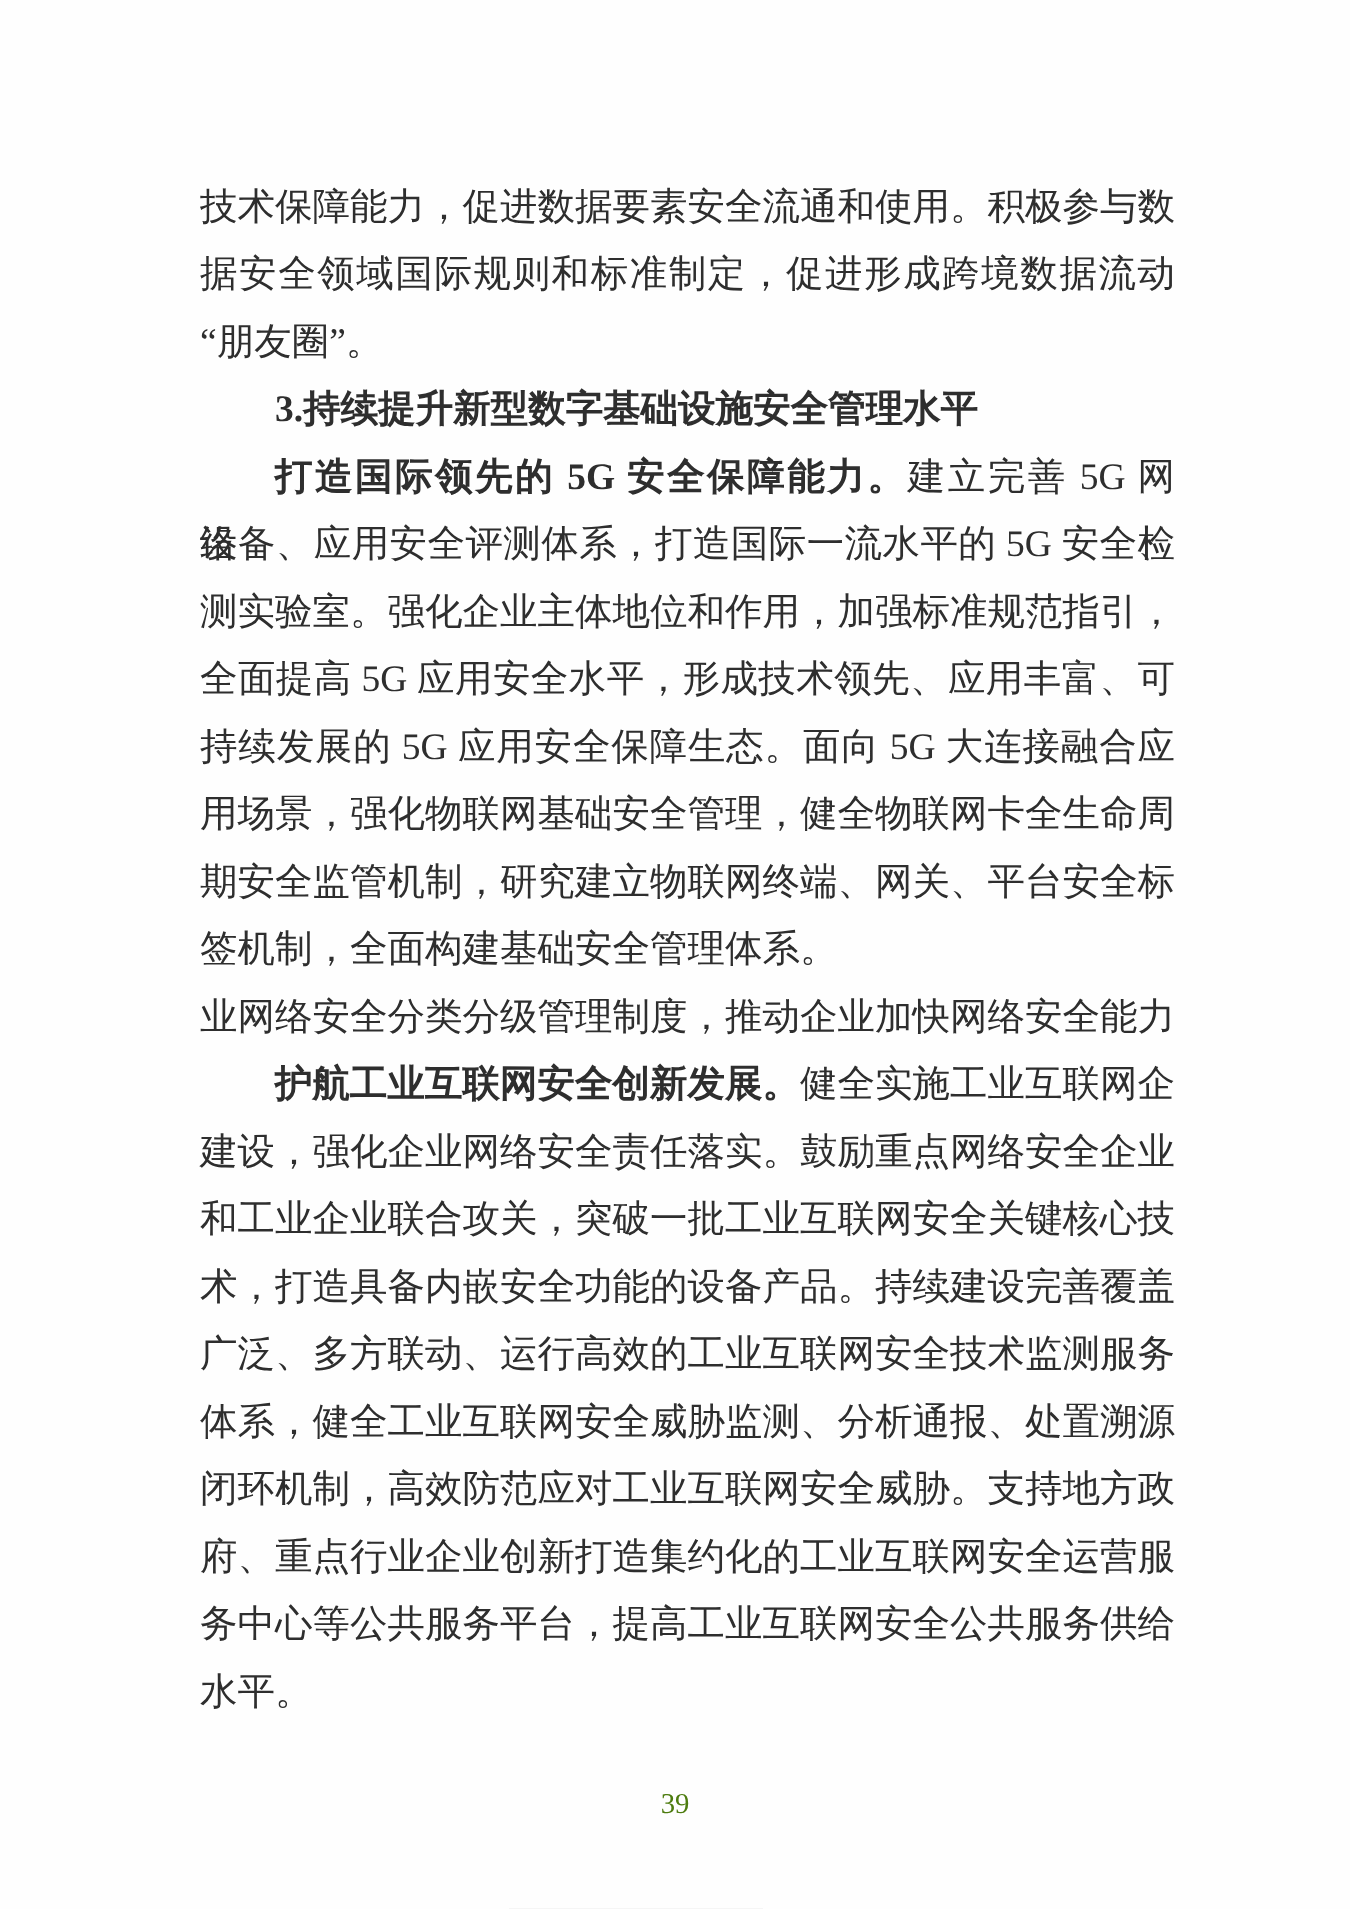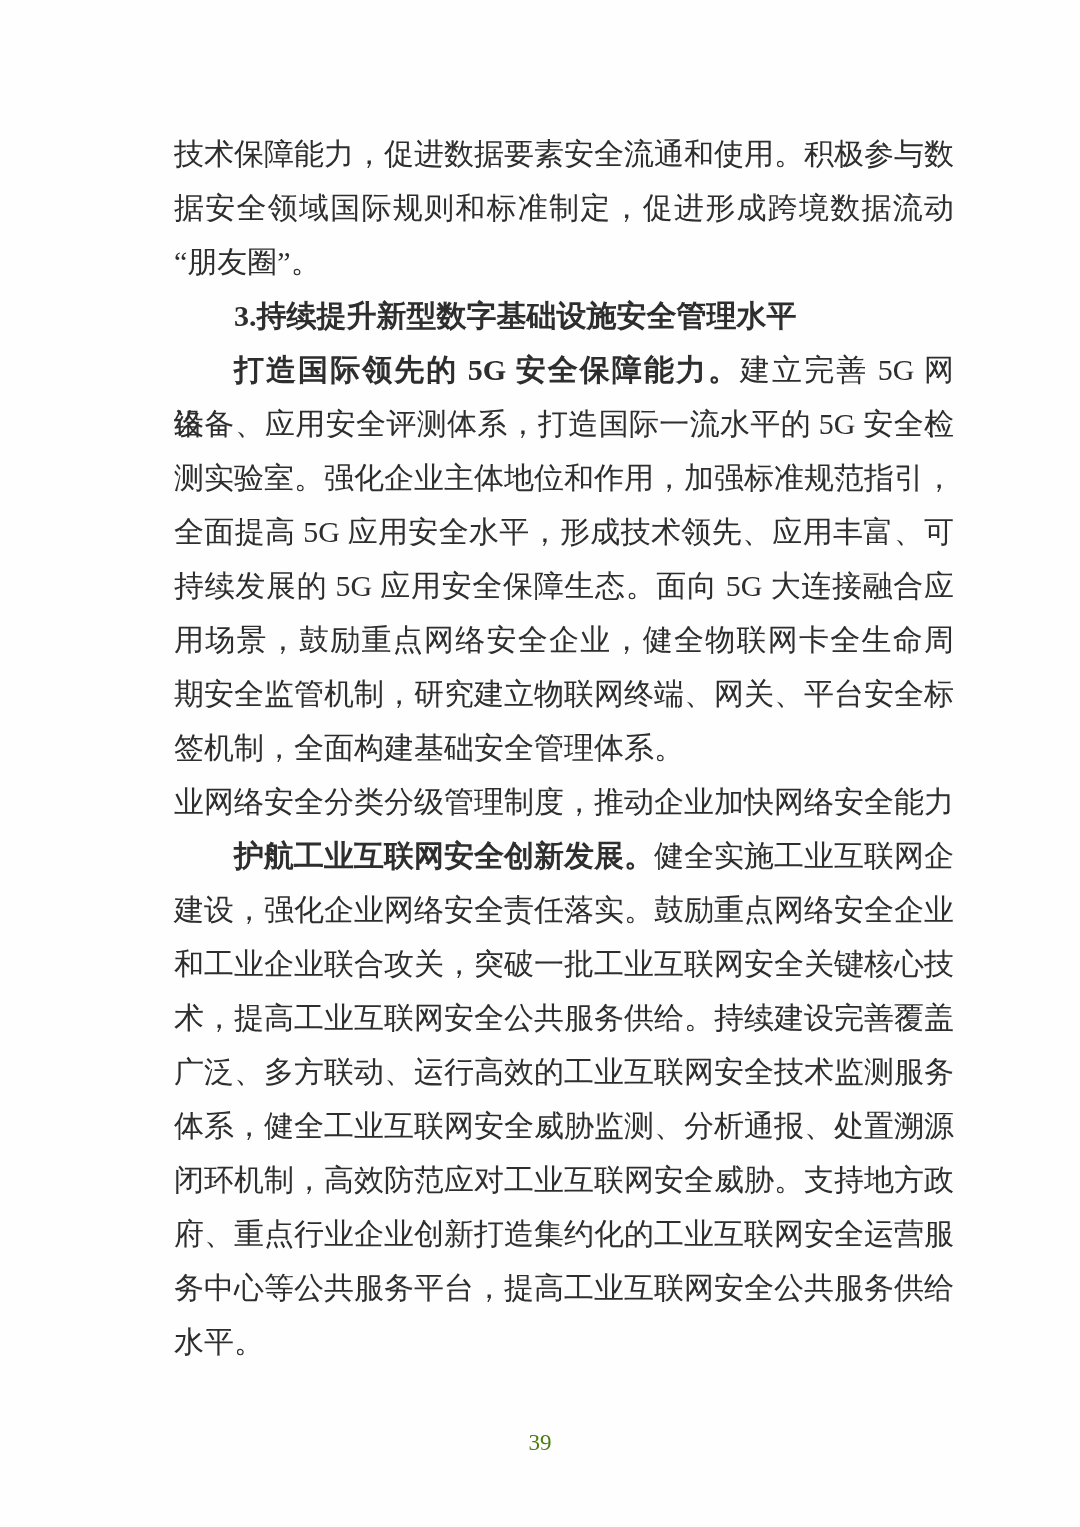--- a/index.html
+++ b/index.html
@@ -12,24 +12,23 @@
     width: 1080px;
     height: 1527px;
     margin: 0 auto;
     background: #fefefe;
     overflow: hidden;
     font-family: "Liberation Serif", "DejaVu Serif", serif;
     color: #2e2e2e;
   }
   .body-text-block {
     position: absolute;
-    top: 127px;
+    top: 139px;
     left: 160px;
     width: 780px;
-    margin-left: 14px;
   }
   .line {
     height: 54px;
     line-height: 54px;
     font-size: 30px;
     white-space: nowrap;
     text-align: left;
   }
   .line.just {
     white-space: normal;
@@ -62,28 +61,28 @@
   <div class="body-text-block">
       <div class="line just"><span>技术保障能力，促进数据要素安全流通和使用。积极参与数</span></div>
       <div class="line just"><span>据安全领域国际规则和标准制定，促进形成跨境数据流动</span></div>
       <div class="line"><span>“朋友圈”。</span></div>
       <div class="line ind"><span class="bold">3.持续提升新型数字基础设施安全管理水平</span></div>
       <div class="line just ind"><span class="bold">打造国际领先的 5G 安全保障能力。</span><span>建立完善 5G 网络、</span></div>
       <div class="line just"><span>设备、应用安全评测体系，打造国际一流水平的 5G 安全检</span></div>
       <div class="line just"><span>测实验室。强化企业主体地位和作用，加强标准规范指引，</span></div>
       <div class="line just"><span>全面提高 5G 应用安全水平，形成技术领先、应用丰富、可</span></div>
       <div class="line just"><span>持续发展的 5G 应用安全保障生态。面向 5G 大连接融合应</span></div>
-      <div class="line just"><span>用场景，鼓励重点网络安全企业，健全物联网卡全生命周</span></div>
+      <div class="line just"><span>用场景，强化物联网基础安全管理，健全物联网卡全生命周</span></div>
       <div class="line just"><span>期安全监管机制，研究建立物联网终端、网关、平台安全标</span></div>
       <div class="line"><span>签机制，全面构建基础安全管理体系。</span></div>
       <div class="line just"><span>业网络安全分类分级管理制度，推动企业加快网络安全能力</span></div>
       <div class="line just ind"><span class="bold">护航工业互联网安全创新发展。</span><span>健全实施工业互联网企</span></div>
       <div class="line just"><span>建设，强化企业网络安全责任落实。鼓励重点网络安全企业</span></div>
       <div class="line just"><span>和工业企业联合攻关，突破一批工业互联网安全关键核心技</span></div>
-      <div class="line just"><span>术，提高工业互联网安全公共服务供给。持续建设完善覆盖</span></div>
+      <div class="line just"><span>术，打造具备内嵌安全功能的设备产品。持续建设完善覆盖</span></div>
       <div class="line just"><span>广泛、多方联动、运行高效的工业互联网安全技术监测服务</span></div>
       <div class="line just"><span>体系，健全工业互联网安全威胁监测、分析通报、处置溯源</span></div>
       <div class="line just"><span>闭环机制，高效防范应对工业互联网安全威胁。支持地方政</span></div>
       <div class="line just"><span>府、重点行业企业创新打造集约化的工业互联网安全运营服</span></div>
       <div class="line just"><span>务中心等公共服务平台，提高工业互联网安全公共服务供给</span></div>
       <div class="line"><span>水平。</span></div>
     </div>
   <div class="page-number">39</div>
 </div>
 

